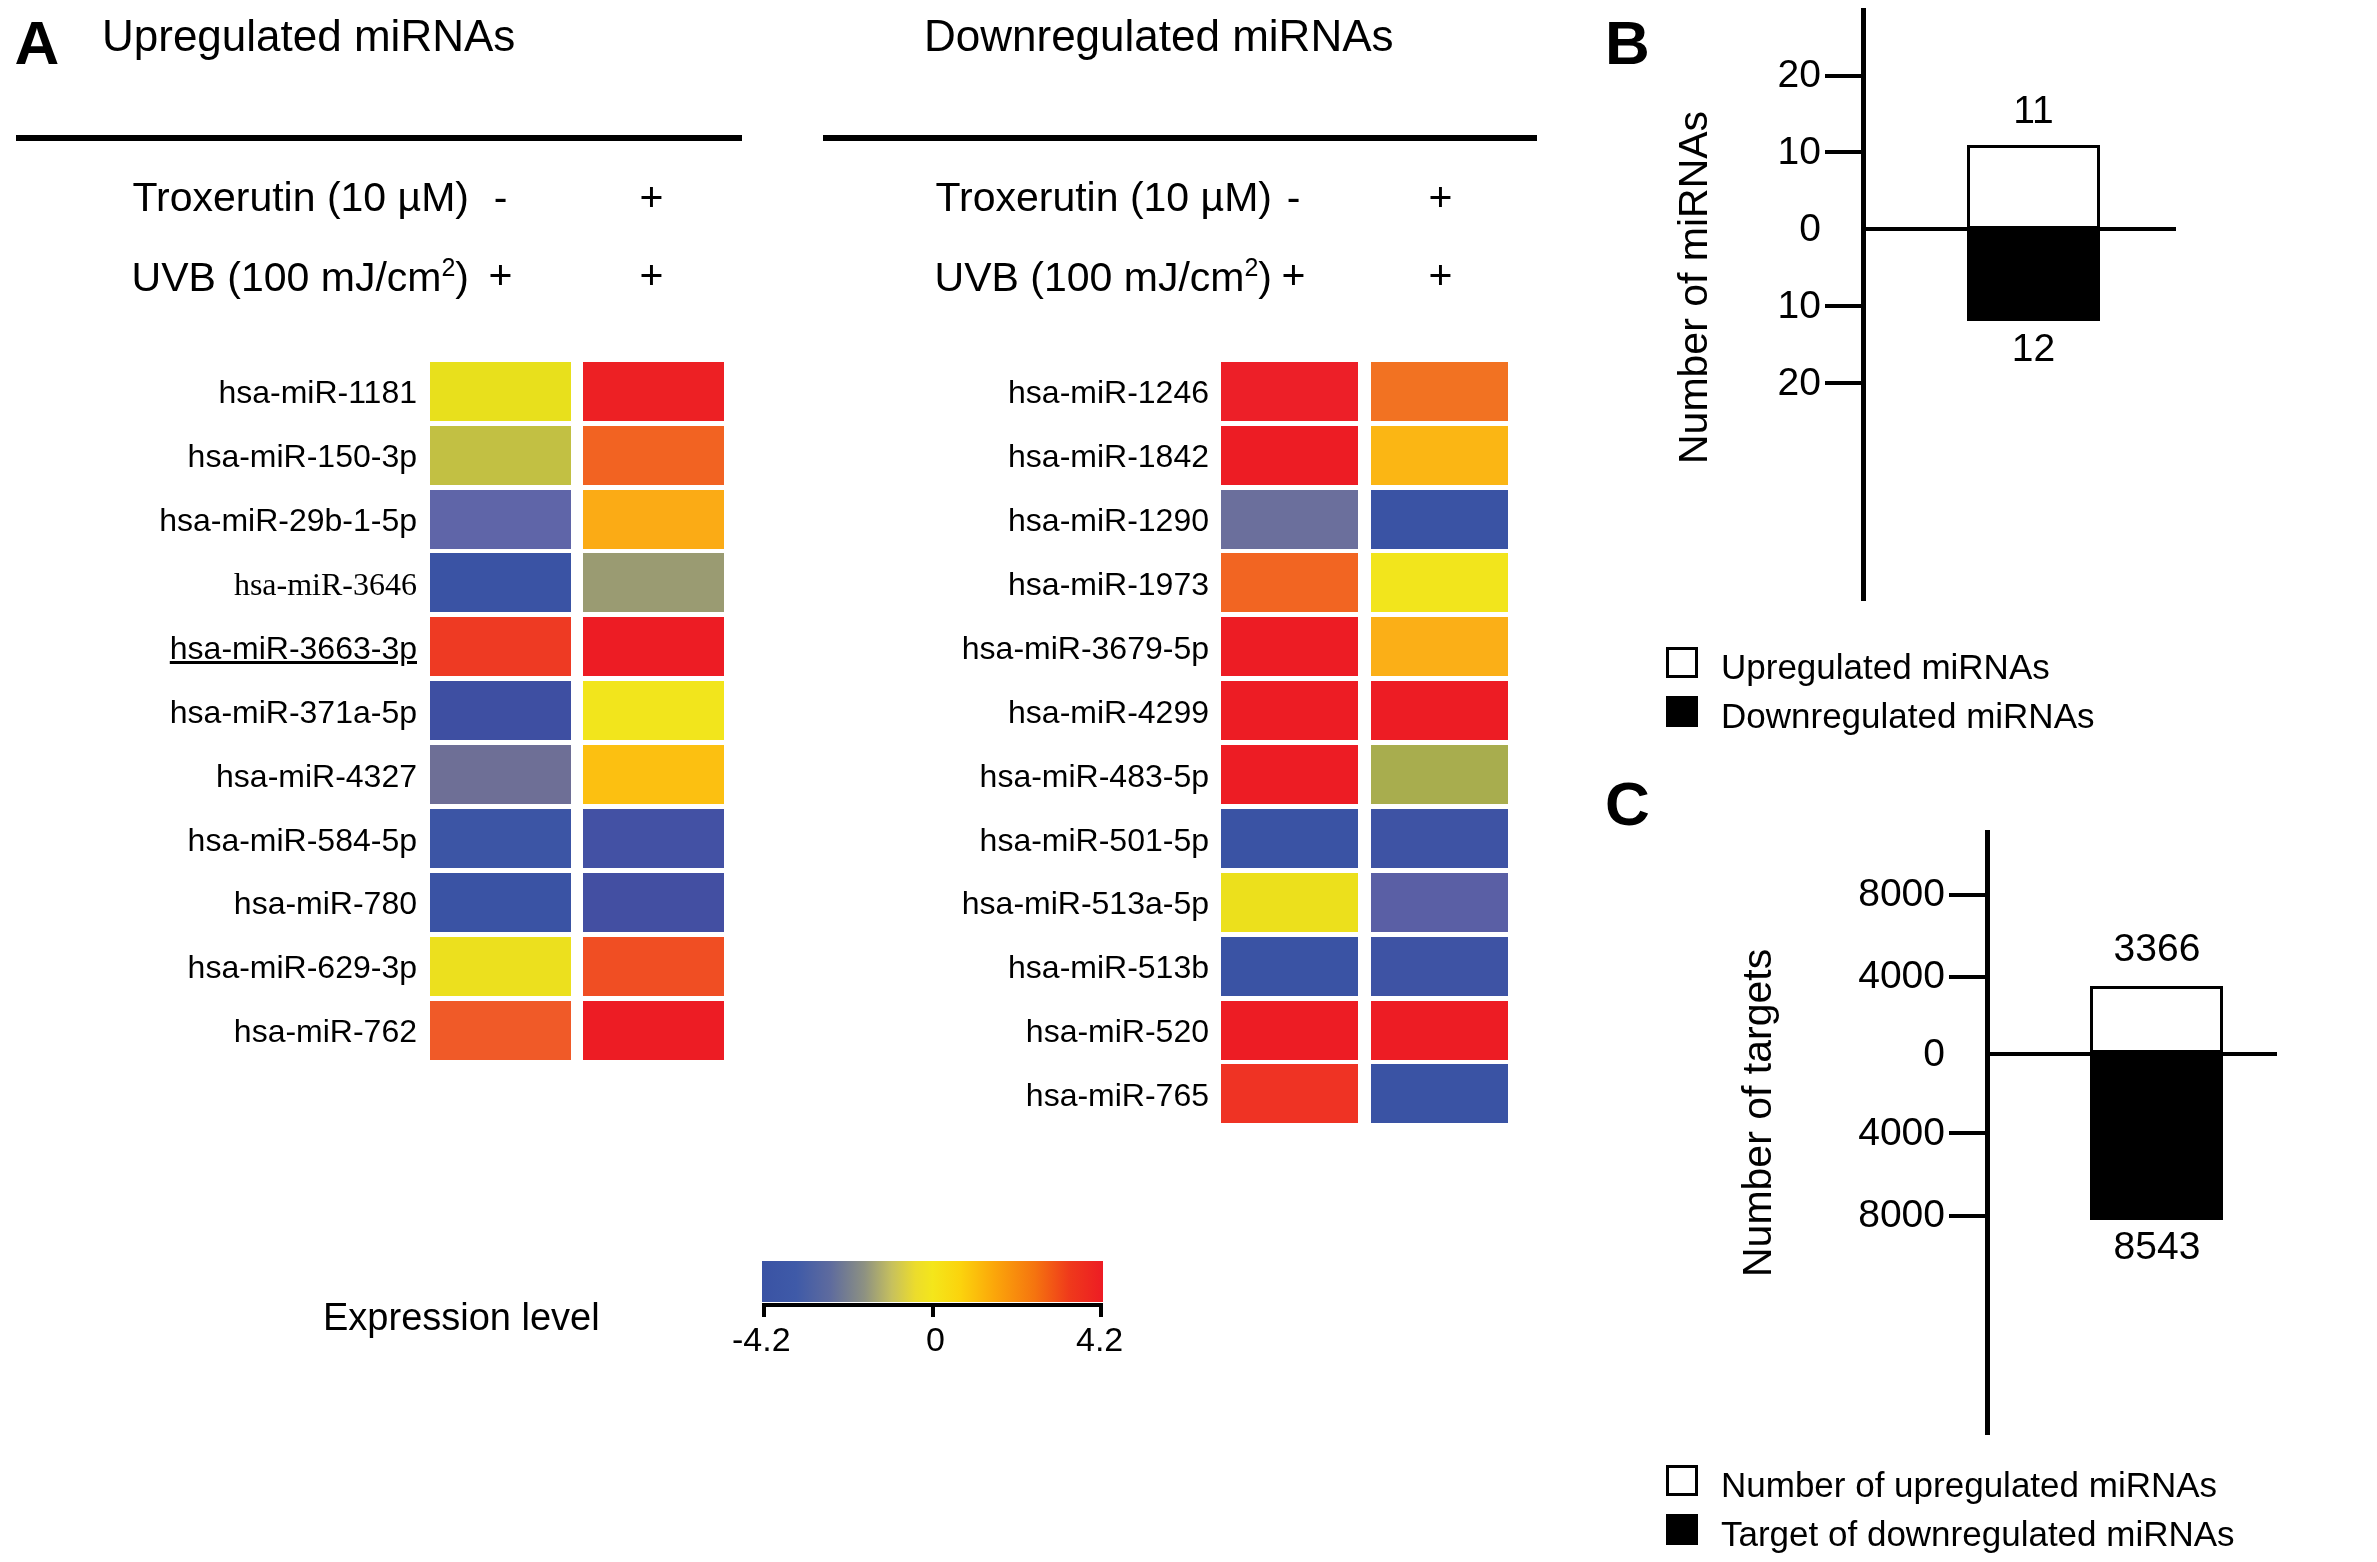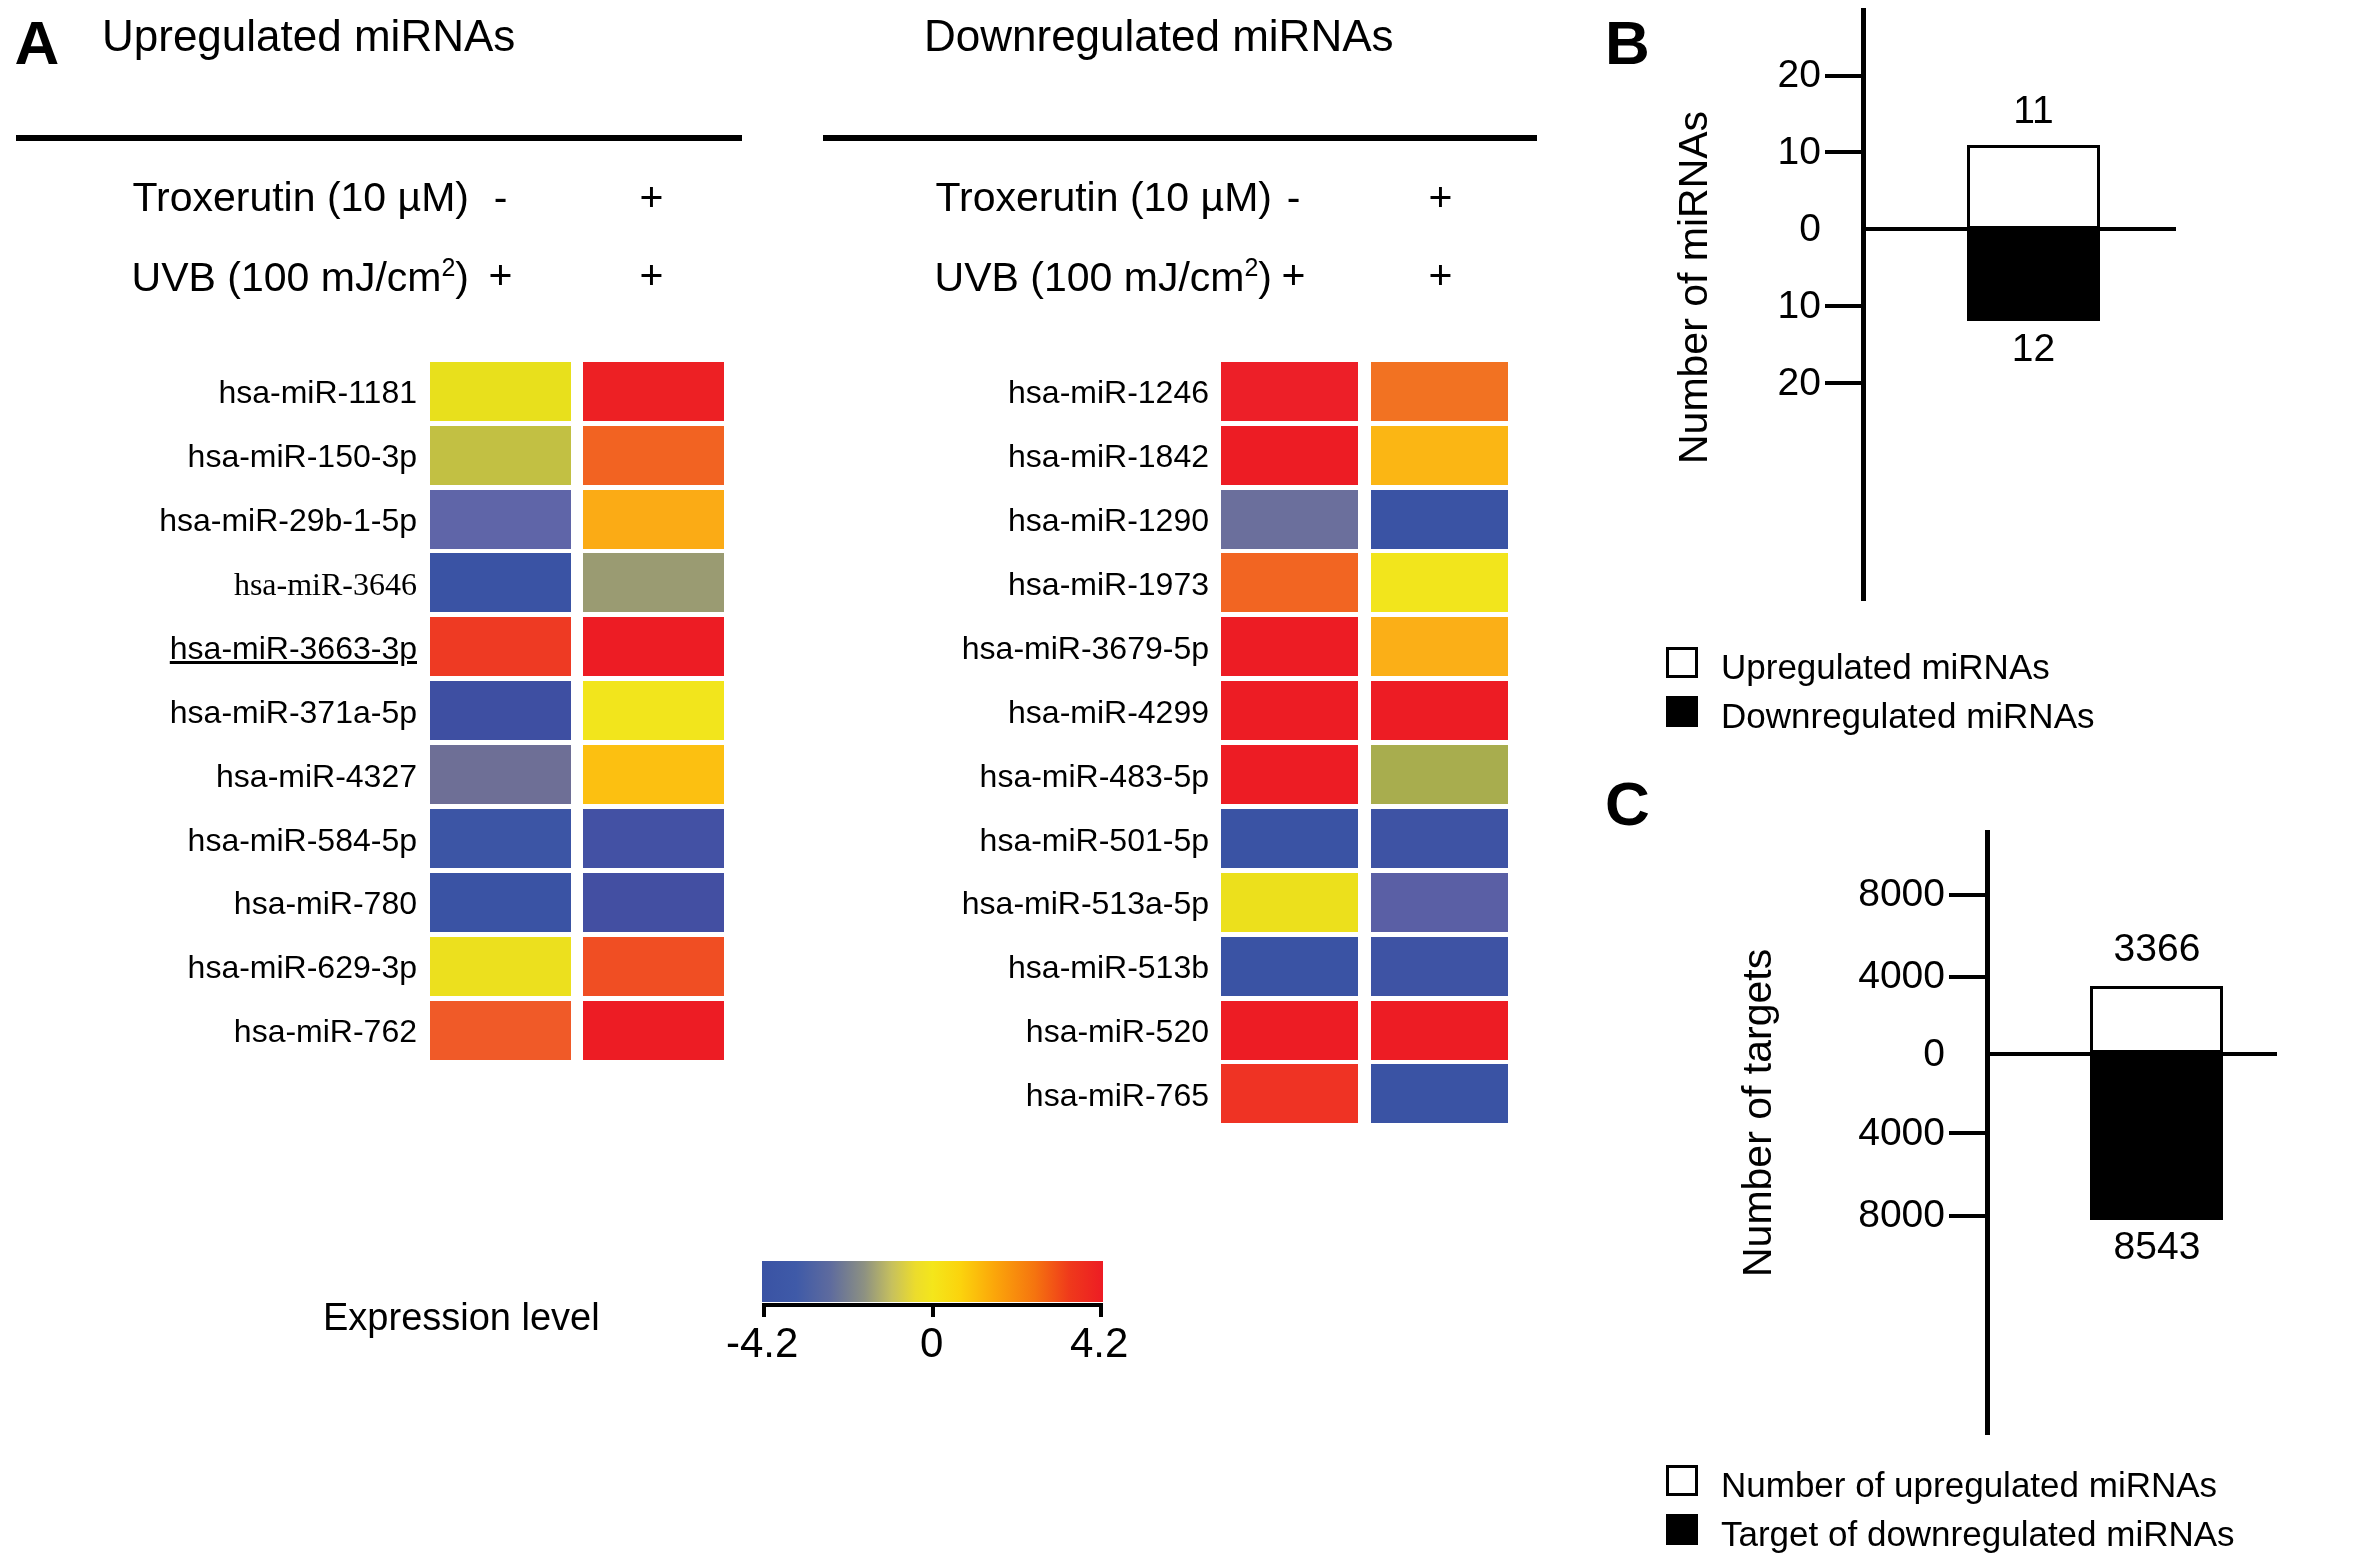--- a/index.html
+++ b/index.html
@@ -21,21 +21,21 @@
 
   
   .explabel{font-size:38px;line-height:1;white-space:nowrap;}
   .cbar{height:41px;
         background:linear-gradient(to right,
            #3a53a4 0%, #3f5aa8 10%, #5e6b9e 20%, #8d9182 30%,
            #c6c05e 38%, #ecdc2c 45%, #f4e61b 50%, #fbd40d 58%,
            #fba70a 68%, #f5740f 80%, #ef3a1b 90%, #ed1c24 100%);}
   .cb-axis{height:4.2px;background:#000;}
   .cb-tick{position:absolute;width:4.2px;height:13.6px;background:#000;}
-  .cb-num{font-size:42px;line-height:1;position:absolute;}
+  .cb-num{font-size:34px;line-height:1;position:absolute;margin-left:6px;}
 
   
   .axisline{background:#000;}
   .tick{background:#000;height:4.2px;}
   .ticklabel{font-size:39px;line-height:1;text-align:right;white-space:nowrap;}
   .ylabel{font-size:41px;line-height:1;white-space:nowrap;
           transform-origin:0 0;transform:rotate(-90deg);}
   .barval{font-size:39px;line-height:1;text-align:center;white-space:nowrap;}
   .bar-open{background:#fff;border:3.6px solid #000;box-sizing:border-box;}
   .bar-solid{background:#000;}

